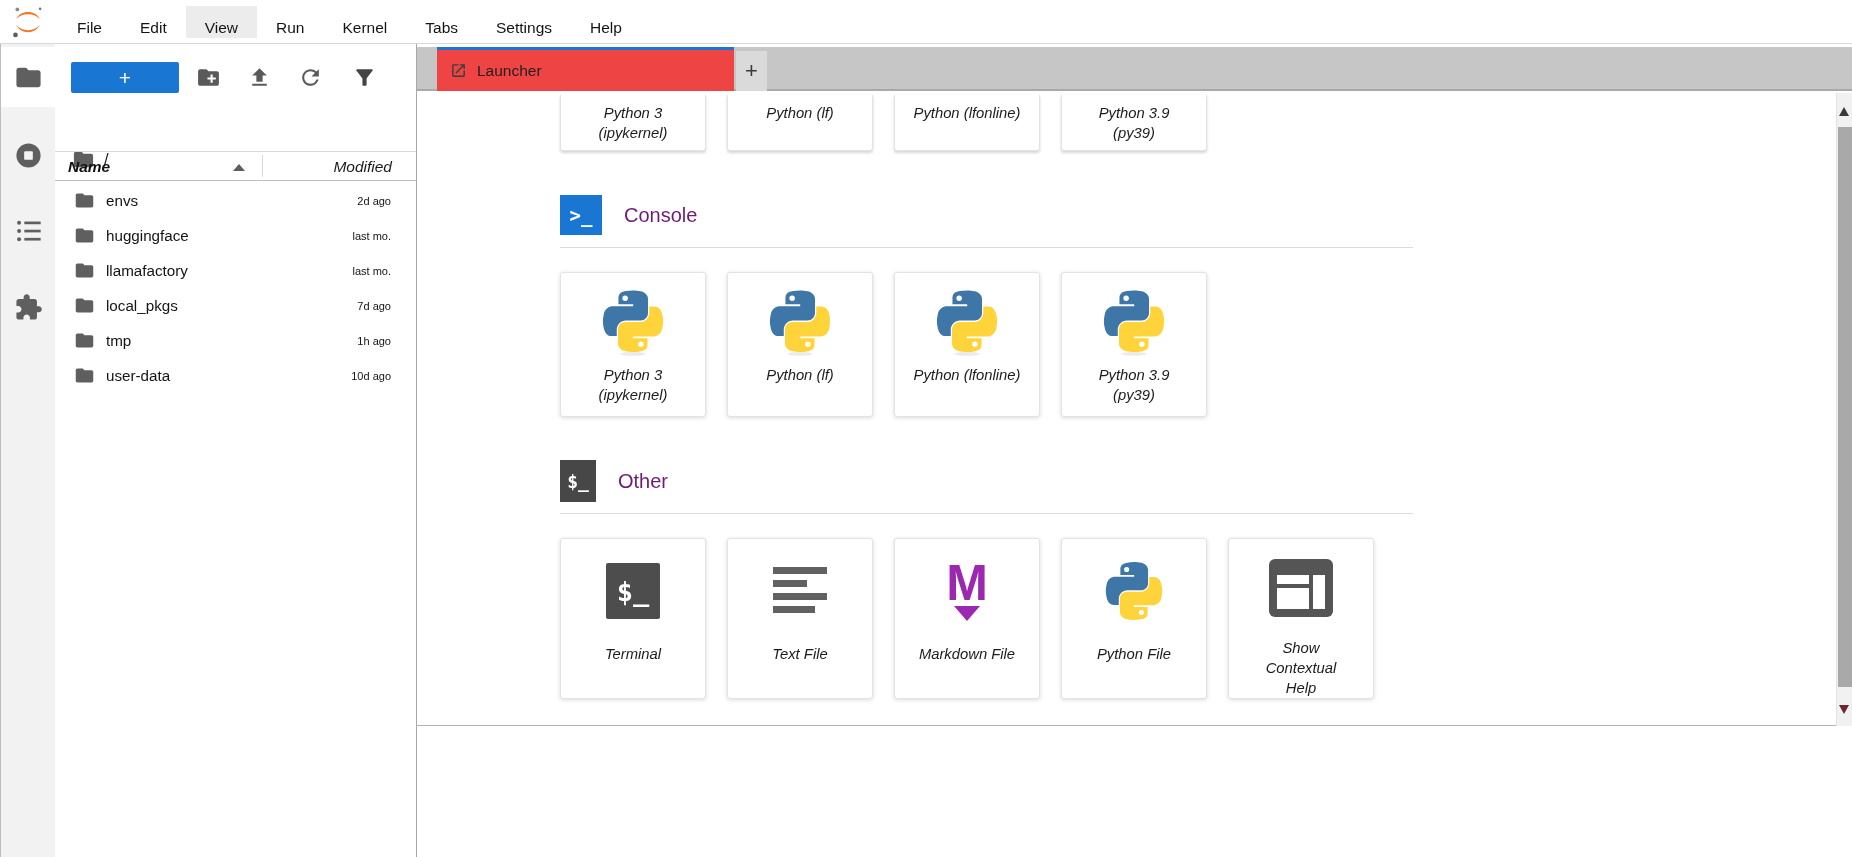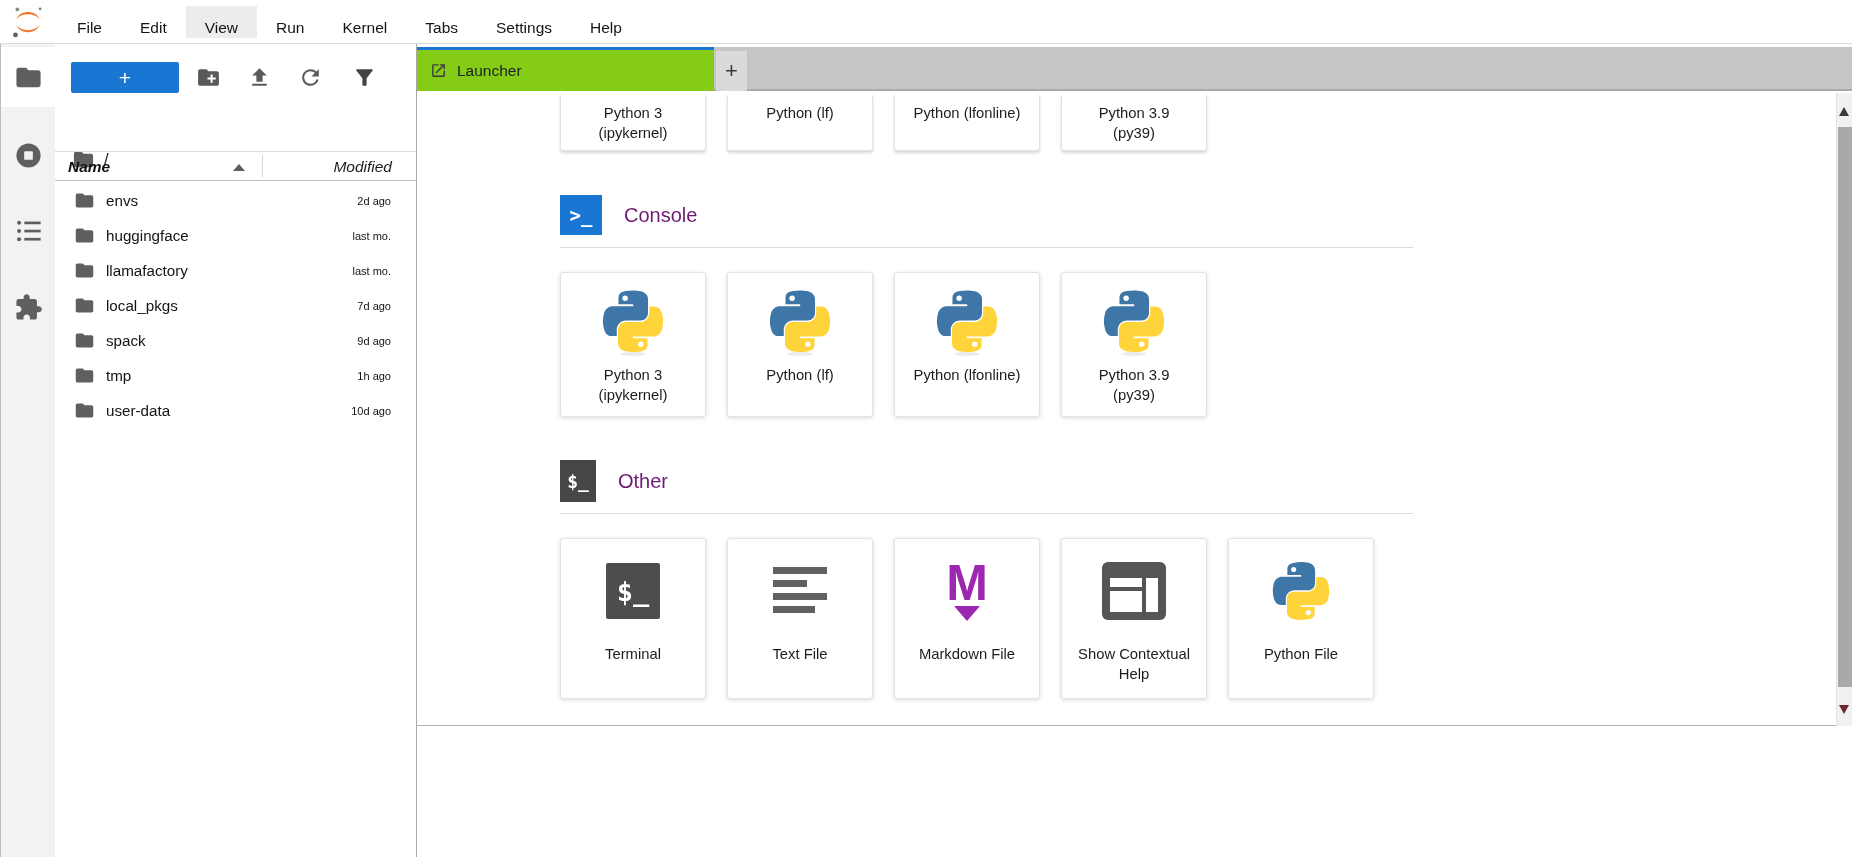--- a/index.html
+++ b/index.html
@@ -49,21 +49,21 @@
 
   .fb-rows { position:absolute; left:0; right:0; top:139px; }
   .file-row { height:35px; display:flex; align-items:center; padding:0 25px 0 19px; cursor:pointer; }
   .file-row .file-name { margin-left:11px; font-size:15.2px; color:#141414; }
   .file-row .file-modified { margin-left:auto; font-size:11px; color:#141414; }
 
   
   .main { position:absolute; left:417px; top:44px; right:0; bottom:0; background:#fff; }
   .tabbar { position:absolute; left:0; right:0; top:3px; height:44px; background:#c6c6c6;
     border-bottom:2px solid #a9a9a9; display:flex; }
-  .tab { margin-left:0; width:297px; height:44px; background:#84cc16; border-top:3px solid #1976d2;
+  .tab { margin-left:20px; width:297px; height:44px; background:#ef4444; border-top:3px solid #1976d2;
     display:flex; align-items:center; gap:10px; padding-left:13px; cursor:pointer; }
   .tab-label { font-size:15.5px; color:#1f1f1f; }
   .newtab-btn { width:31px; height:40px; margin-top:4px; margin-left:2px; background:#dadada;
     display:flex; align-items:center; justify-content:center; font-size:22px; color:#3a3a3a; cursor:pointer; }
 
   .content { position:absolute; left:0; right:0; top:49px; height:633px; background:#fff;
     border-bottom:1px solid #b3b3b3; padding-left:143px; overflow:hidden; }
 
   .cutoff-row { margin-top:2px; display:flex; gap:21px; }
   .cutoff-card { width:146px; height:56px; background:#fff; border:1px solid #e3e3e3; border-top:none;
@@ -76,21 +76,21 @@
   .section-icon.console { width:42px; height:40px; background:#1976d2; font-size:19px; }
   .section-icon.other   { width:36px; height:42px; background:#474747; font-size:18px; }
   .section-title { font-size:20px; font-weight:400; color:#701a75; }
   .section-divider { margin-top:12px; width:853px; border-top:1px solid #dcdcdc; }
 
   .cards-row { margin-top:24px; display:flex; gap:21px; }
   .launcher-card { width:146px; height:145px; background:#fff; border:1px solid #e3e3e3; border-radius:3px;
     box-shadow:0 1px 4px rgba(0,0,0,.15); display:flex; flex-direction:column; align-items:center;
     padding-top:16px; cursor:pointer; }
   .card-icon { height:70px; display:flex; align-items:flex-start; justify-content:center; }
-  .card-label { margin-top:6px; font-size:14.8px; line-height:1.36; color:#1c1c1c; text-align:center; max-width:114px; }
+  .card-label { margin-top:6px; font-size:14.8px; line-height:1.36; color:#1c1c1c; text-align:center; max-width:114px;font-style:italic; }
   .cutoff-card .card-label { margin-top:0; }
 
   .cards-row.other .launcher-card { height:161px; padding-top:20px; }
   .cards-row.other .card-icon { height:64px; align-items:center; }
   .cards-row.other .card-label { margin-top:21px; }
   .cards-row.other .launcher-card:nth-child(5) .card-label { max-width:84px; }
 
   .terminal-box { width:54px; height:56px; background:#4d4d4d; border-radius:2px; color:#fff;
     font-family:"DejaVu Sans Mono", monospace; font-weight:bold; font-size:27px;
     display:flex; align-items:center; justify-content:center; }
@@ -214,27 +214,20 @@
         <svg width="21" height="21" viewBox="0 0 24 24">
             <path d="M10 4H4c-1.1 0-2 .9-2 2v12c0 1.1.9 2 2 2h16c1.1 0 2-.9 2-2V8c0-1.1-.9-2-2-2h-8l-2-2z" fill="#5f5f5f"></path>
           </svg>
         <span class="file-name">local_pkgs</span>
         <span class="file-modified">7d ago</span>
       </div>
       <div class="file-row">
         <svg width="21" height="21" viewBox="0 0 24 24">
             <path d="M10 4H4c-1.1 0-2 .9-2 2v12c0 1.1.9 2 2 2h16c1.1 0 2-.9 2-2V8c0-1.1-.9-2-2-2h-8l-2-2z" fill="#5f5f5f"></path>
           </svg>
-        <span class="file-name">spack</span>
-        <span class="file-modified">9d ago</span>
-      </div>
-      <div class="file-row">
-        <svg width="21" height="21" viewBox="0 0 24 24">
-            <path d="M10 4H4c-1.1 0-2 .9-2 2v12c0 1.1.9 2 2 2h16c1.1 0 2-.9 2-2V8c0-1.1-.9-2-2-2h-8l-2-2z" fill="#5f5f5f"></path>
-          </svg>
         <span class="file-name">tmp</span>
         <span class="file-modified">1h ago</span>
       </div>
       <div class="file-row">
         <svg width="21" height="21" viewBox="0 0 24 24">
             <path d="M10 4H4c-1.1 0-2 .9-2 2v12c0 1.1.9 2 2 2h16c1.1 0 2-.9 2-2V8c0-1.1-.9-2-2-2h-8l-2-2z" fill="#5f5f5f"></path>
           </svg>
         <span class="file-name">user-data</span>
         <span class="file-modified">10d ago</span>
       </div>
@@ -360,40 +353,40 @@
           <div class="card-icon">
             <svg width="60" height="62" viewBox="0 0 60 62">
               <text x="30" y="40" text-anchor="middle" font-family="Liberation Sans, sans-serif" font-weight="bold" font-size="50" fill="#9c27b0">M</text>
               <polygon points="17,46 43,46 30,61" fill="#9c27b0"></polygon>
             </svg>
           </div>
           <div class="card-label">Markdown File</div>
         </div>
         <div class="launcher-card">
           <div class="card-icon">
+            <svg width="60" height="60" viewBox="0 0 110 110">
+              <path d="M55 2c-4.4 0-8.6.4-12.2 1C32 4.9 30 8.9 30 16.2v9.5h25.3V29H20.7C13.4 29 7 33.4 5 41.9c-2.3 9.7-2.4 15.7 0 25.8 1.8 7.5 6.2 12.8 13.5 12.8h8.6V69.4c0-8.3 7.3-15.7 15.8-15.7h25.2c7 0 12.7-5.8 12.7-12.9V16.7c0-6.9-5.8-12.1-12.7-13.3C64.5 2.7 59.4 2 55 2z" fill="#3f76a8"></path>
+              <path d="M55 108c4.4 0 8.6-.4 12.2-1 10.8-1.9 12.8-5.9 12.8-13.2v-9.5H54.7V81h34.6c7.3 0 13.7-4.4 15.7-12.9 2.3-9.7 2.4-15.7 0-25.8-1.8-7.5-6.2-12.8-13.5-12.8h-8.6v11.1c0 8.3-7.3 15.7-15.8 15.7H41.9c-7 0-12.7 5.8-12.7 12.9v24.1c0 6.9 5.8 12.1 12.7 13.3 3.6.6 8.7 1.4 13.1 1.4z" fill="#ffd43b"></path>
+              <circle cx="41.5" cy="15.5" r="4.7" fill="#fff"></circle>
+                <circle cx="68.5" cy="94.5" r="4.7" fill="#fff"></circle>
+            </svg>
+          </div>
+          <div class="card-label">Python File</div>
+        </div>
+        <div class="launcher-card">
+          <div class="card-icon">
             <svg width="64" height="58" viewBox="0 0 64 58">
               <rect x="0" y="0" width="64" height="58" rx="6" fill="#555"></rect>
               <rect x="8" y="16" width="32" height="9" fill="#fff"></rect>
               <rect x="8" y="29" width="32" height="21" fill="#fff"></rect>
               <rect x="44" y="16" width="12" height="34" fill="#fff"></rect>
             </svg>
           </div>
           <div class="card-label">Show Contextual Help</div>
         </div>
-        <div class="launcher-card">
-          <div class="card-icon">
-            <svg width="60" height="60" viewBox="0 0 110 110">
-              <path d="M55 2c-4.4 0-8.6.4-12.2 1C32 4.9 30 8.9 30 16.2v9.5h25.3V29H20.7C13.4 29 7 33.4 5 41.9c-2.3 9.7-2.4 15.7 0 25.8 1.8 7.5 6.2 12.8 13.5 12.8h8.6V69.4c0-8.3 7.3-15.7 15.8-15.7h25.2c7 0 12.7-5.8 12.7-12.9V16.7c0-6.9-5.8-12.1-12.7-13.3C64.5 2.7 59.4 2 55 2z" fill="#3f76a8"></path>
-              <path d="M55 108c4.4 0 8.6-.4 12.2-1 10.8-1.9 12.8-5.9 12.8-13.2v-9.5H54.7V81h34.6c7.3 0 13.7-4.4 15.7-12.9 2.3-9.7 2.4-15.7 0-25.8-1.8-7.5-6.2-12.8-13.5-12.8h-8.6v11.1c0 8.3-7.3 15.7-15.8 15.7H41.9c-7 0-12.7 5.8-12.7 12.9v24.1c0 6.9 5.8 12.1 12.7 13.3 3.6.6 8.7 1.4 13.1 1.4z" fill="#ffd43b"></path>
-              <circle cx="41.5" cy="15.5" r="4.7" fill="#fff"></circle>
-                <circle cx="68.5" cy="94.5" r="4.7" fill="#fff"></circle>
-            </svg>
-          </div>
-          <div class="card-label">Python File</div>
-        </div>
       </div>
     </div>
 
     <div class="scrollbar">
       <div class="sb-up"></div>
       <div class="sb-thumb"></div>
       <div class="sb-down"></div>
     </div>
   </div>
 

